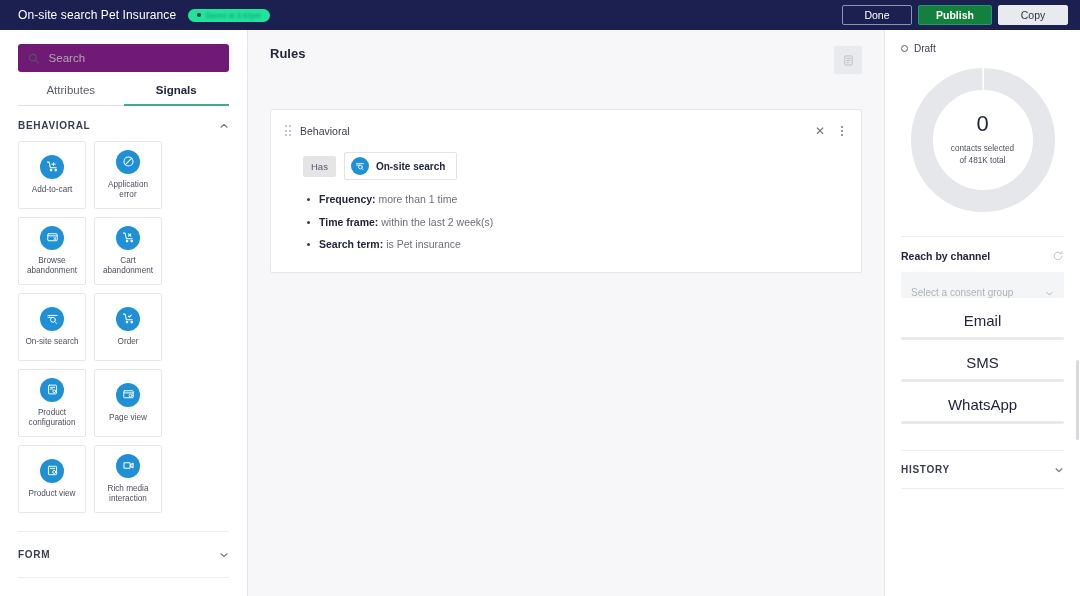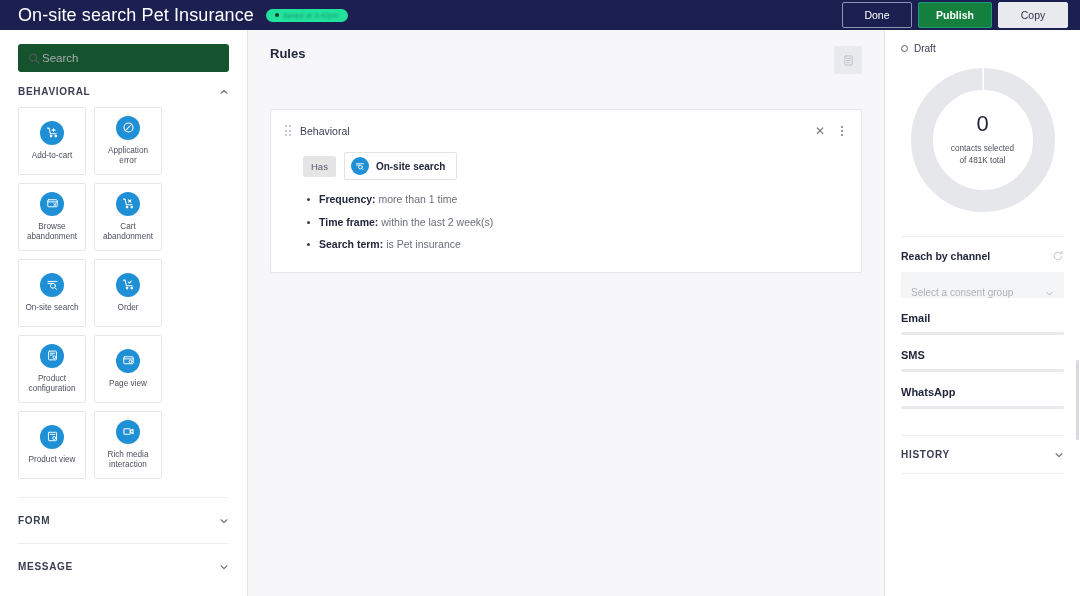--- a/index.html
+++ b/index.html
@@ -9,53 +9,53 @@
     background: #ffffff; overflow: hidden;
   }
   .app { position: relative; width: 1080px; height: 596px; display: flex; flex-direction: column; }
 
   
   .topbar {
     height: 30px; flex: 0 0 30px; background: #1c2050;
     display: flex; align-items: center; padding: 0 12px 0 18px;
   }
   .topbar-title {
-    color: #ffffff; font-size: 18px; letter-spacing: .1px; white-space: nowrap;
+    color: #ffffff; font-size: 12px; letter-spacing: .1px; white-space: nowrap;
   }
   .saved-badge {
     margin-left: 12px; background: #22e39b; border-radius: 10px;
     height: 13px; min-width: 82px; padding: 0 9px;
     display: flex; align-items: center; gap: 4px;
   }
   .saved-dot { width: 4px; height: 4px; border-radius: 50%; background: #0d3b2a; flex: 0 0 4px; }
   .saved-text {
     font-size: 7px; color: #15806a; white-space: nowrap;
     filter: blur(0.9px); opacity: .85; letter-spacing: .2px;
   }
   .topbar-actions { margin-left: auto; display: flex; align-items: center; gap: 6px; }
   .btn {
-    height: 26px; border-radius: 2px; font-size: 10.5px;
+    height: 20px; border-radius: 2px; font-size: 10.5px;
     display: flex; align-items: center; justify-content: center;
     padding: 0 14px; cursor: pointer; white-space: nowrap;
   }
   .btn-done { background: transparent; color: #fff; border: 1px solid #8f93b5; min-width: 70px; }
   .btn-publish { background: #15803d; color: #fff; border: 1px solid #1b9e77; min-width: 74px; font-weight: bold; }
   .btn-copy { background: #e9eaee; color: #30334d; border: 1px solid #e9eaee; min-width: 70px; }
 
   
   .body { flex: 1 1 auto; display: flex; min-height: 0; }
 
   
   .sidebar {
     width: 248px; flex: 0 0 248px; background: #fff;
     border-right: 1px solid #e3e4e8; padding: 0 18px; overflow: hidden;
   }
   .search-wrap {
-    margin-top: 14px; height: 28px; background: #14532d; border-radius: 3px;
-    display: flex; align-items: center; padding: 0 10px; gap: 2px;
+    margin-top: 14px; height: 28px; background: #701a75; border-radius: 3px;
+    display: flex; align-items: center; padding: 0 10px; gap: 9px;
   }
   .search-input {
     border: 0; background: transparent; outline: none; font-size: 11.5px;
     color: #9a9ca6; font-family: "Liberation Sans", sans-serif; width: 100%;
   }
   .search-input::placeholder { color: #a9abb4; }
   .tabs { display: flex; margin-top: 12px; }
   .tab {
     flex: 1 1 50%; text-align: center; font-size: 11.5px; color: #5d606d;
     padding-bottom: 8px; border-bottom: 1px solid #e0e1e6; cursor: pointer;
@@ -164,21 +164,21 @@
   .refresh-icon { margin-left: auto; width: 12px; height: 12px; opacity: .4; cursor: pointer; }
 
   .select-box {
     height: 26px; background: #f4f5f7; border-radius: 2px;
     display: flex; align-items: flex-end; padding: 0 10px; cursor: pointer;
   }
   .select-text { font-size: 10px; color: #b0b2bb; }
   .select-chev { margin-left: auto; width: 9px; height: 9px; color: #b0b2bb; }
 
   .channel { margin-top: 14px; }
-  .channel-name { font-size: 11px; font-weight: bold; color: #23263c; }
+  .channel-name { font-size: 15px; font-weight: normal; color: #23263c; text-align: center; }
   .channel-bar { margin-top: 8px; height: 3px; background: #e9eaee; border-radius: 2px; }
 
   .history-row {
     display: flex; align-items: center; justify-content: space-between;
     margin-top: 26px; padding: 13px 0; border-top: 1px solid #eceef1;
     border-bottom: 1px solid #eceef1; cursor: pointer;
   }
   .history-title { font-size: 10px; font-weight: bold; color: #3a3d52; letter-spacing: .7px; }
 
   .right-scrollbar {
@@ -209,20 +209,24 @@
     <div class="sidebar">
 
       <div class="search-wrap">
         <svg class="search-icon" width="13" height="13" viewBox="0 0 16 16" fill="none" stroke="#54565f" stroke-width="1.6">
           <circle cx="6.8" cy="6.8" r="4.6"></circle>
             <line x1="10.3" y1="10.3" x2="14.3" y2="14.3" stroke-linecap="round"></line>
         </svg>
         <input class="search-input" type="text" placeholder="Search" style="">
       </div>
 
+      <div class="tabs">
+        <div class="tab">Attributes</div>
+        <div class="tab active">Signals</div>
+      </div>
 
       <div class="section-head">
         <span class="section-title">BEHAVIORAL</span>
         <svg class="chev" viewBox="0 0 12 12" fill="none" stroke="#6c6f80" stroke-width="1.3">
           <polyline points="2.5,7.5 6,4 9.5,7.5" stroke-linecap="round" stroke-linejoin="round"></polyline>
         </svg>
       </div>
 
       <div class="cards">
 

